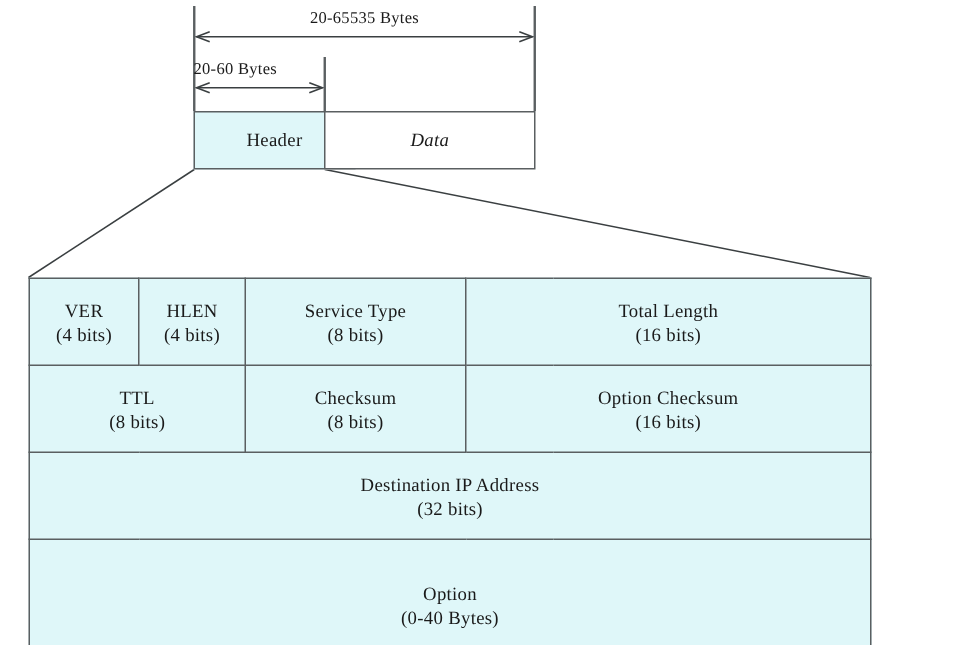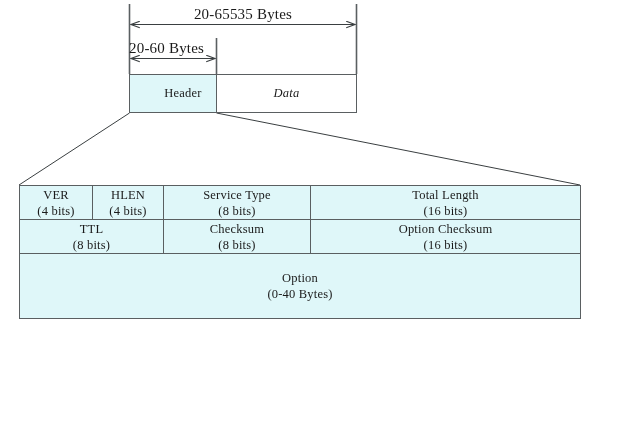--- a/index.html
+++ b/index.html
@@ -57,21 +57,21 @@
     top: 74px;
     width: 141px;
     height: 39px;
     background: #ffffff;
     font-style: italic;
   }
 
   
   .dim-label {
     position: absolute;
-    font-size: 15px;
+    font-size: 11px;
     white-space: nowrap;
     letter-spacing: .2px;
   }
   #dim-total-label {
     left: 129px;
     top: 6px;
     width: 228px;
     text-align: center;
   }
   #dim-header-label {
@@ -89,21 +89,21 @@
     width: 561px;
     border-collapse: collapse;
     table-layout: fixed;
     background: #dff7f9;
   }
   #header-table td {
     border: 1px solid #5a5f61;
     background: #dff7f9;
     text-align: center;
     vertical-align: middle;
-    padding: 0;
+    padding: 12px;
     font-size: 12.5px;
     line-height: 1.28;
     letter-spacing: .2px;
   }
   .cell-name { display: block; }
   .cell-size { display: block; }
 
   .row-std td { height: 33px; }
   .row-option td { height: 64px; }
 </style>
@@ -180,20 +180,26 @@
           <span class="cell-name">Checksum</span>
           <span class="cell-size">(8 bits)</span>
         </td>
         <td colspan="2">
           <span class="cell-name">Option Checksum</span>
           <span class="cell-size">(16 bits)</span>
         </td>
       </tr>
 
 
+      <tr class="row-std">
+        <td colspan="5">
+          <span class="cell-name">Destination IP Address</span>
+          <span class="cell-size">(32 bits)</span>
+        </td>
+      </tr>
 
       <tr class="row-option">
         <td colspan="5">
           <span class="cell-name">Option</span>
           <span class="cell-size">(0-40 Bytes)</span>
         </td>
       </tr>
     </tbody>
   </table>
 

